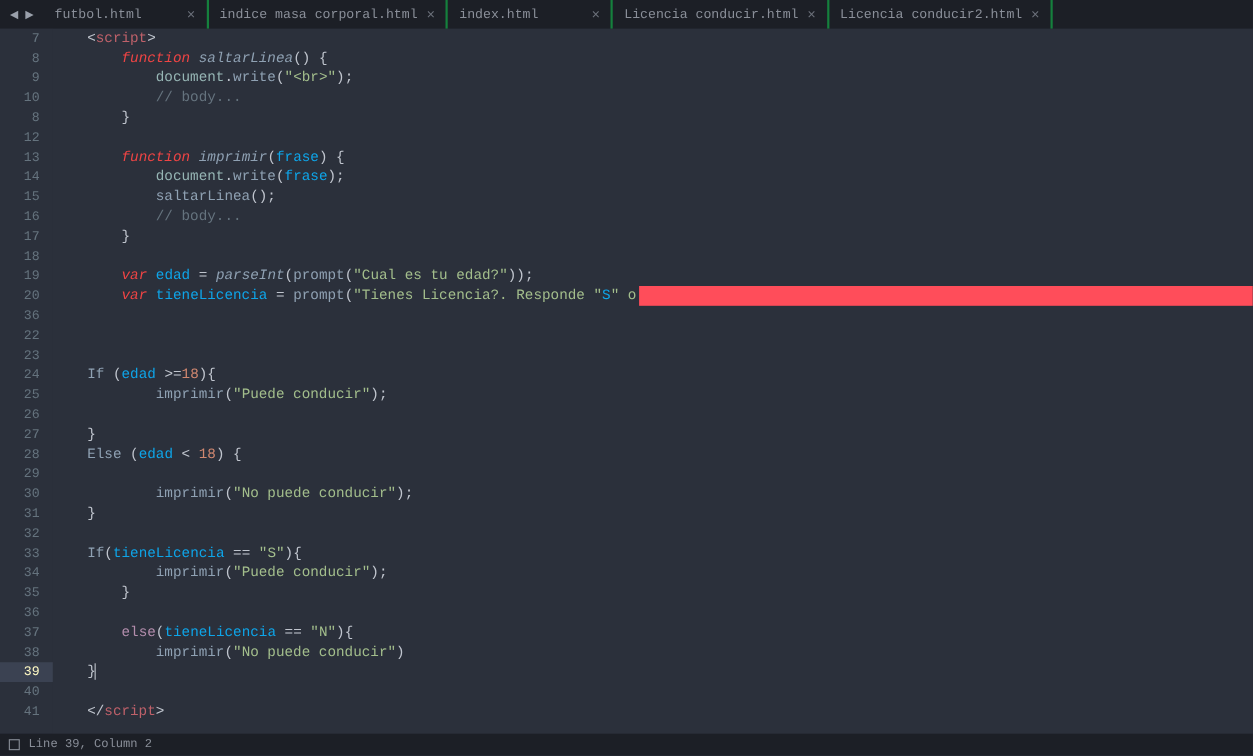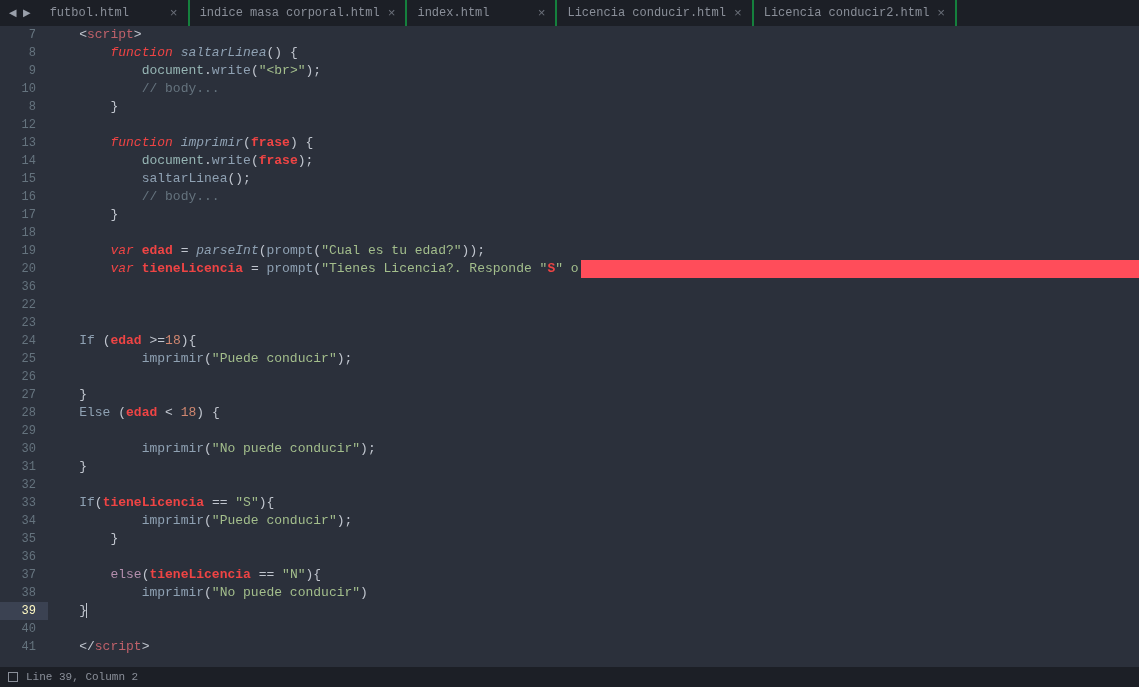--- a/index.html
+++ b/index.html
@@ -97,21 +97,21 @@
   
   .p  { color: #c0c5ce; }
   .kw { color: #b48ead; }
   .st { color: #ef4444; font-style: italic; }
   .fn { color: #8fa1b3; }
   .fni{ color: #8fa1b3; font-style: italic; }
   .op { color: #c0c5ce; }
   .num{ color: #d08770; }
   .str{ color: #a3be8c; }
   .cm { color: #65737e; }
-  .var{ color: #ef4444; font-weight: bold; }
+  .var{ color: #0ea5e9; }
   .tag{ color: #bf616a; }
   .pi { color: #96b5b4; }
 
   .statusbar {
     height: 20px;
     background: #1c1f26;
     color: #8a8f99;
     font-size: 11px;
     display: flex;
     align-items: center;

